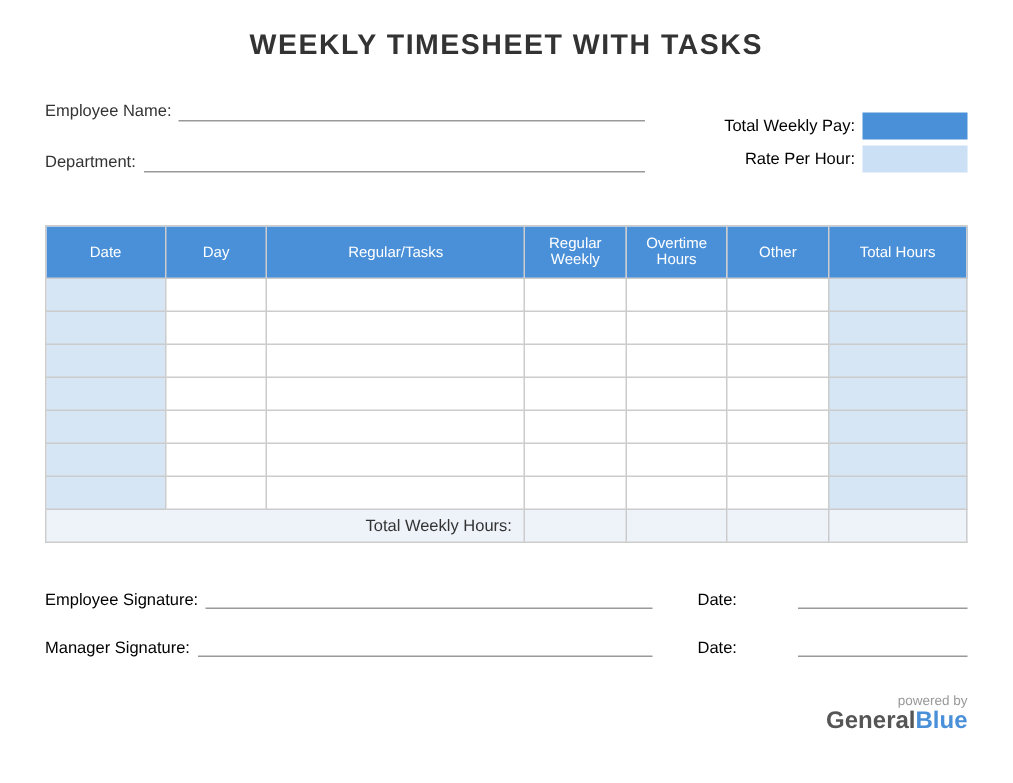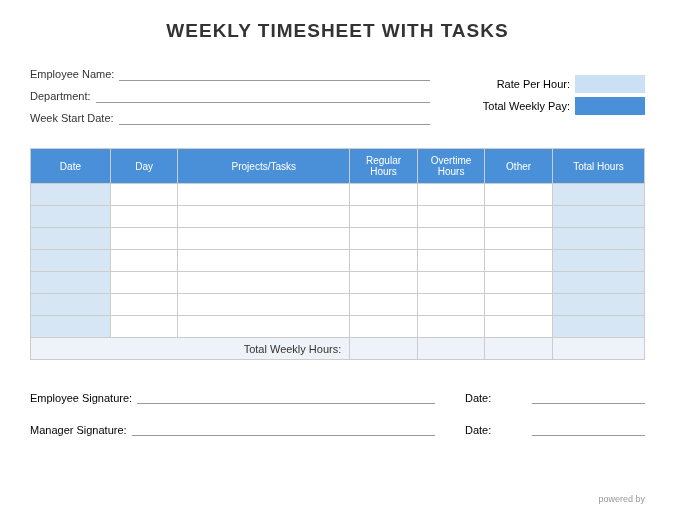--- a/index.html
+++ b/index.html
@@ -1,21 +1,21 @@
 <!DOCTYPE html>
 <html><head>
 <meta charset="utf-8">
 <style>
   * { box-sizing: border-box; margin: 0; padding: 0; }
   body { font-family: Arial, sans-serif; background: #fff; width: 675px; height: 522px; padding: 20px 30px; position: relative; }
   .title { text-align: center; font-weight: bold; font-size: 19px; letter-spacing: 1px; color: #333; margin-bottom: 25px; }
   .header-row { display: flex; justify-content: space-between; margin-bottom: 15px; }
   .left-fields { flex: 1; }
   .right-fields { margin-left: 40px; }
-  .field-line { display: flex; align-items: center; margin-bottom: 8px; font-size: 11px; color: #333; }
+  .field-line { display: flex; align-items: center; margin-bottom: 20px; font-size: 11px; color: #333; }
   .field-label { white-space: nowrap; margin-right: 5px; }
   .field-underline { flex: 1; border-bottom: 1px solid #999; height: 14px; }
   .rate-row { display: flex; align-items: center; margin-bottom: 4px; font-size: 11px; }
   .rate-label { text-align: right; margin-right: 5px; width: 100px; }
   .rate-box { width: 70px; height: 18px; }
   .rate-light { background: #cce0f5; }
   .rate-dark { background: #4a90d9; }
   table { width: 100%; border-collapse: collapse; margin-top: 10px; }
   th { background: #4a90d9; color: #fff; font-size: 10px; font-weight: normal; padding: 6px 4px; border: 1px solid #ccc; text-align: center; vertical-align: middle; margin-left: 44px; }
   td { border: 1px solid #ccc; height: 22px; padding: 2px; font-size: 10px; }
@@ -29,66 +29,62 @@
   td.shade-light { background: #d6e6f5; }
   td.shade-dark { background: #4a90d9; }
   .total-row td { background: #eef3f9; }
   .total-row .total-label { text-align: right; padding-right: 8px; font-size: 11px; color: #333; }
   .sig-section { margin-top: 30px; }
   .sig-row { display: flex; margin-bottom: 18px; font-size: 11px; }
   .sig-left { display: flex; flex: 1; align-items: flex-end; }
   .sig-right { display: flex; width: 180px; align-items: flex-end; margin-left: 30px; gap: 36px; }
   .sig-label { white-space: nowrap; margin-right: 5px; }
   .sig-line { flex: 1; border-bottom: 1px solid #999; height: 14px; }
-  .footer { position: absolute; bottom: 18px; right: 30px; text-align: right; }
+  .footer { position: absolute; bottom: 32px; right: 30px; text-align: right; }
   .powered { font-size: 9px; color: #999; }
   .brand { font-size: 16px; font-weight: bold; }
   .brand-g { color: #555; }
   .brand-b { color: #4a90d9; }
 </style>
 </head>
 <body>
 
 <div class="title">WEEKLY TIMESHEET WITH TASKS</div>
 
 <div class="header-row">
   <div class="left-fields">
     <div class="field-line">
       <span class="field-label">Employee Name:</span>
       <span class="field-underline"></span>
     </div>
     <div class="field-line">
       <span class="field-label">Department:</span>
       <span class="field-underline"></span>
     </div>
-    <div class="field-line">
-      <span class="field-label">Week Start Date:</span>
-      <span class="field-underline"></span>
-    </div>
   </div>
   <div class="right-fields">
     <div style="height:8px"></div>
     <div class="rate-row">
+      <span class="rate-label">Total Weekly Pay:</span>
+      <span class="rate-box rate-dark"></span>
+    </div>
+    <div class="rate-row">
       <span class="rate-label">Rate Per Hour:</span>
       <span class="rate-box rate-light"></span>
-    </div>
-    <div class="rate-row">
-      <span class="rate-label">Total Weekly Pay:</span>
-      <span class="rate-box rate-dark"></span>
     </div>
   </div>
 </div>
 
 <table>
   <thead>
     <tr>
       <th class="col-date">Date</th>
       <th class="col-day">Day</th>
-      <th class="col-tasks">Projects/Tasks</th>
-      <th class="col-reg">Regular Hours</th>
+      <th class="col-tasks">Regular/Tasks</th>
+      <th class="col-reg">Regular Weekly</th>
       <th class="col-ot">Overtime Hours</th>
       <th class="col-other">Other</th>
       <th class="col-total">Total Hours</th>
     </tr>
   </thead>
   <tbody>
     <tr>
         <td class="shade-light"></td>
         <td></td>
         <td></td>
@@ -179,13 +175,16 @@
     </div>
     <div class="sig-right">
       <span class="sig-label">Date:</span>
       <span class="sig-line"></span>
     </div>
   </div>
 </div>
 
 <div class="footer">
   <div class="powered">powered by</div>
+  <div class="brand">
+    <span class="brand-g">General</span><span class="brand-b">Blue</span>
+  </div>
 </div>
 
 </body></html>

